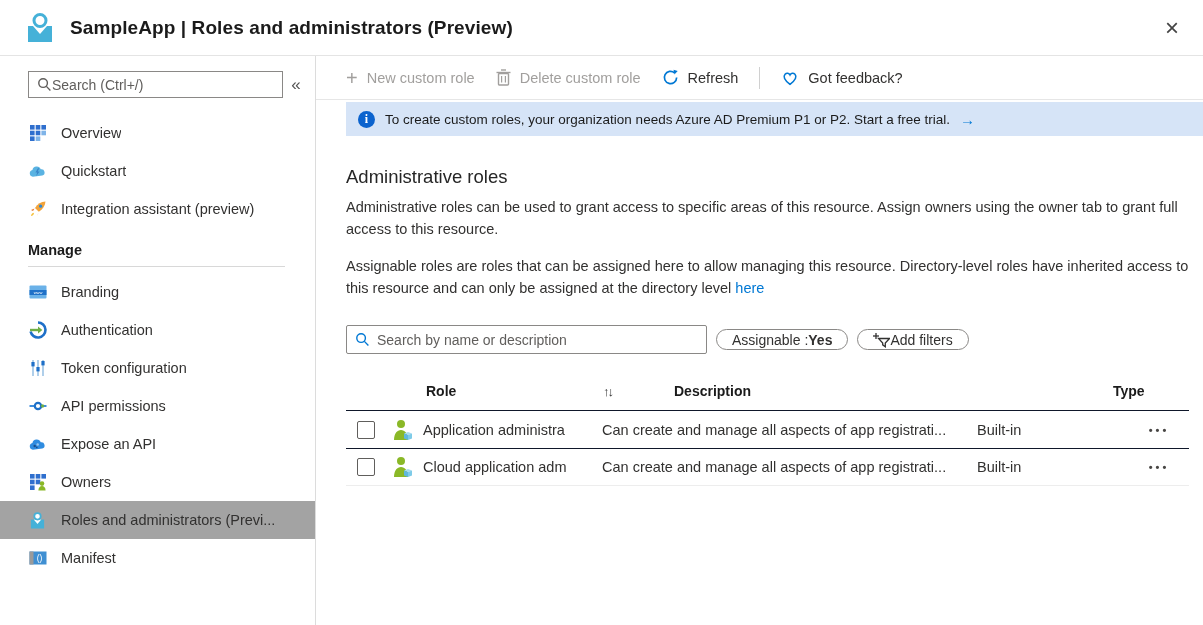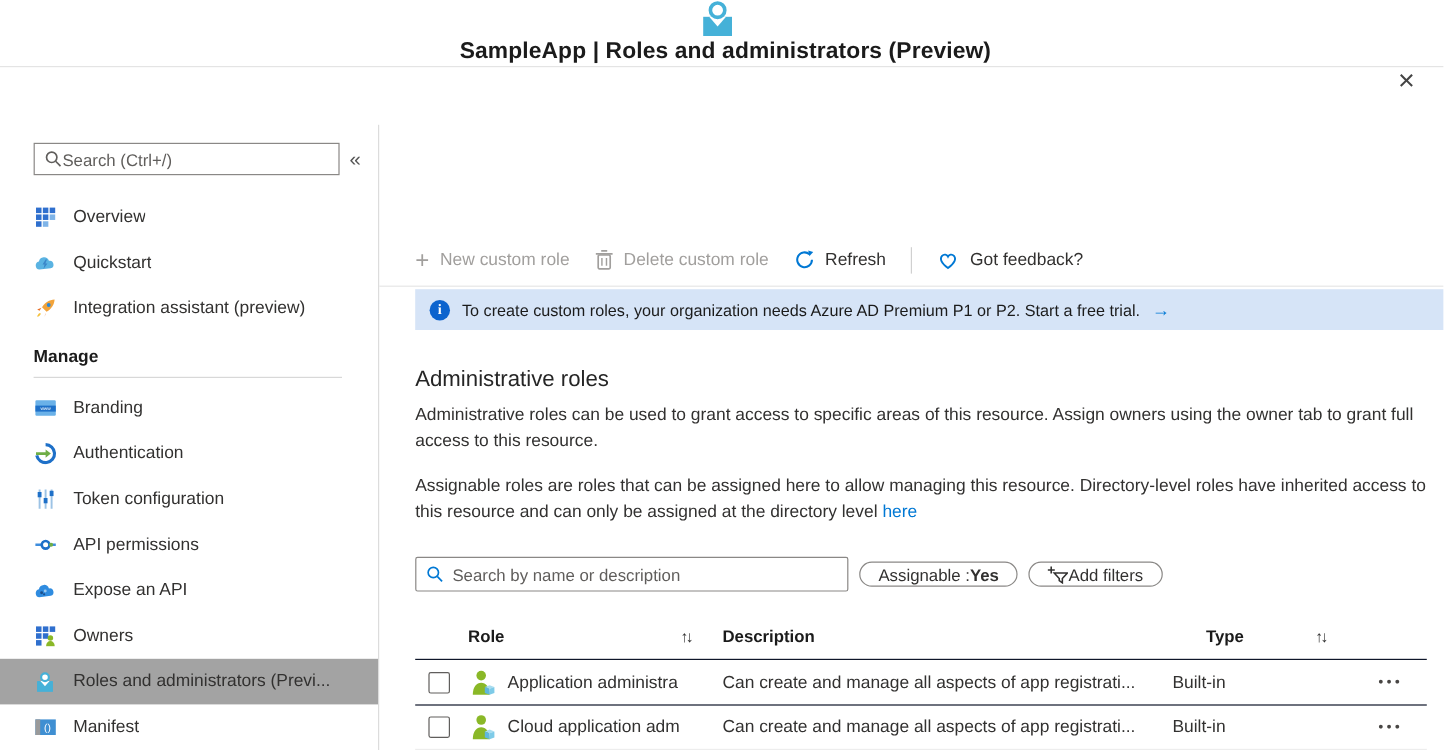--- a/index.html
+++ b/index.html
@@ -1,27 +1,27 @@
 <!DOCTYPE html>
 <html><head>
 <meta charset="utf-8">
 <style>
   * { margin: 0; padding: 0; box-sizing: border-box; }
   html, body { width: 1203px; height: 625px; overflow: hidden; background: #fff;
     font-family: "Liberation Sans", "DejaVu Sans", sans-serif; color: #323130; }
 
   
   .blade-header { height: 56px; display: flex; align-items: center; padding: 0 18px 0 24px;
-    border-bottom: 1px solid #e4e4e4; background: #fff; flex-direction: column; }
+    border-bottom: 1px solid #e4e4e4; background: #fff; }
   .app-icon { width: 32px; height: 32px; margin-right: 14px; flex: none; }
   .blade-title { font-size: 19px; font-weight: 600; color: #1b1b1b; letter-spacing: .1px; }
   .close-btn { margin-left: auto; font-size: 24px; font-weight: 300; color: #444; cursor: pointer;
     line-height: 1; padding: 2px 6px; }
 
-  .body-wrap { display: flex; height: 569px; align-items: flex-end; }
+  .body-wrap { display: flex; height: 569px; }
 
   
   .sidebar { width: 316px; flex: none; border-right: 1px solid #dcdcdc; padding-top: 15px; overflow: hidden; }
   .side-search-row { display: flex; align-items: center; padding: 0 6px 0 28px; }
   .side-search { flex: 1; display: flex; align-items: center; height: 27px;
     border: 1px solid #8a8886; background: #fff; padding: 0 8px; }
   .side-search input { border: 0; outline: 0; flex: 1; font-size: 14px; color: #323130;
     font-family: inherit; background: transparent; }
   .side-search input::placeholder { color: #605e5c; }
   .collapse-chevron { width: 26px; text-align: center; font-size: 17px; color: #555; cursor: pointer; }
@@ -64,21 +64,21 @@
     border: 1px solid #8a8886; border-radius: 2px; padding: 0 8px; background: #fff; }
   .role-search input { border: 0; outline: 0; flex: 1; font-size: 14px; color: #323130;
     font-family: Liberation Sans, sans-serif; background: transparent; }
   .role-search input::placeholder { color: #605e5c; }
   .pill { height: 21px; display: flex; align-items: center; gap: 0; border: 1px solid #8a8886;
     border-radius: 15px; padding: 0 15px; font-size: 14px; color: #323130; cursor: pointer; background: #fff; }
   .pill b { font-weight: 700; }
 
   .roles-table { margin-top: 18px; }
   .t-grid { display: grid; grid-template-columns: 44px 212px 375px 152px 1fr; align-items: center; }
-  .t-head { height: 38px; font-size: 14px; font-weight: 700; color: #1b1b1b; }
+  .t-head { height: 38px; font-size: 14px; font-weight: 700; color: #1b1b1b; gap: 36px; }
   .t-head .hcell { display: flex; align-items: center; }
   .sort-icon { font-size: 13px; font-weight: 400; color: #333; letter-spacing: -2px; cursor: pointer; }
   .hcell.role-h { justify-content: space-between; padding-right: 26px; }
   .hcell.type-h { justify-content: space-between; padding-right: 24px; margin-left: 28px; }
   .t-row { height: 38px; border-top: 1px solid #0f172a; font-size: 14.5px; color: #323130; }
   .t-row:last-child { border-bottom: 1px solid #ededed; }
   .checkbox { width: 18px; height: 18px; border: 1px solid #605e5c; border-radius: 2px; margin-left: 11px;
     background: #fff; cursor: pointer; }
   .role-cell { display: flex; align-items: center; gap: 9px; overflow: hidden; white-space: nowrap; }
   .desc-cell, .type-cell { white-space: nowrap; overflow: hidden; }

